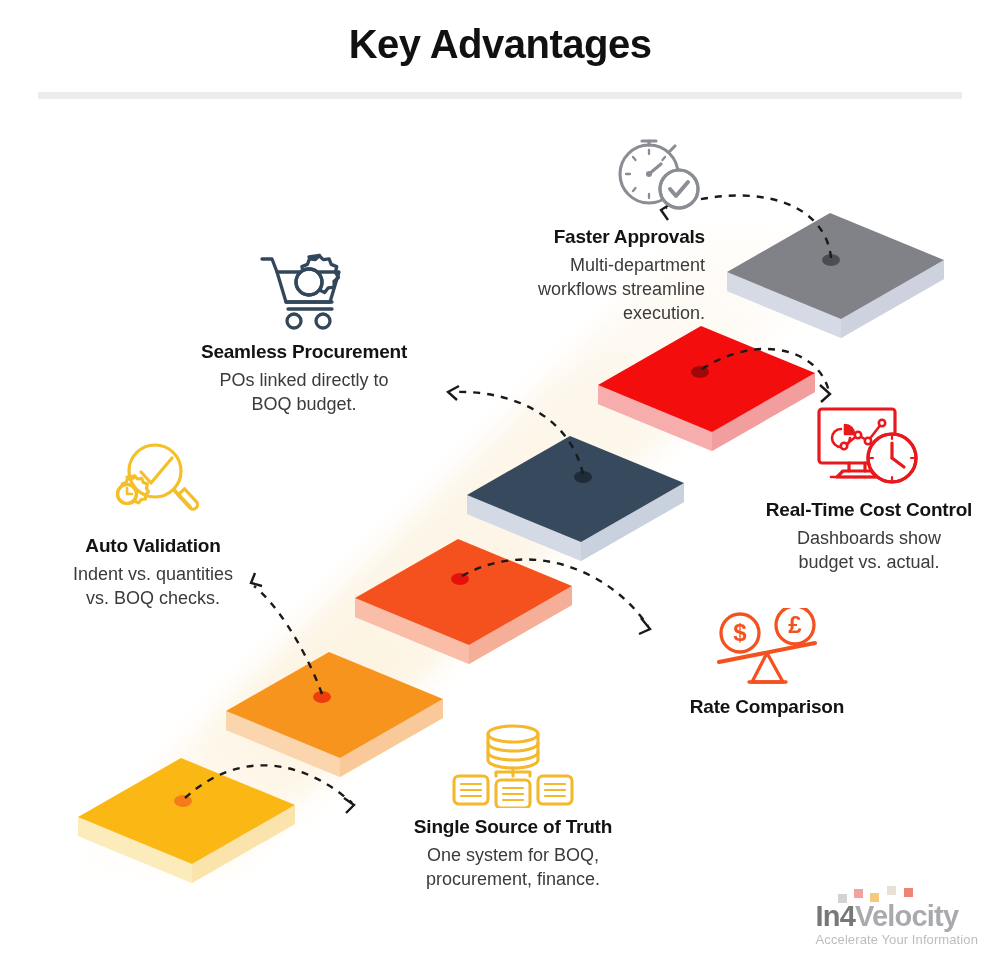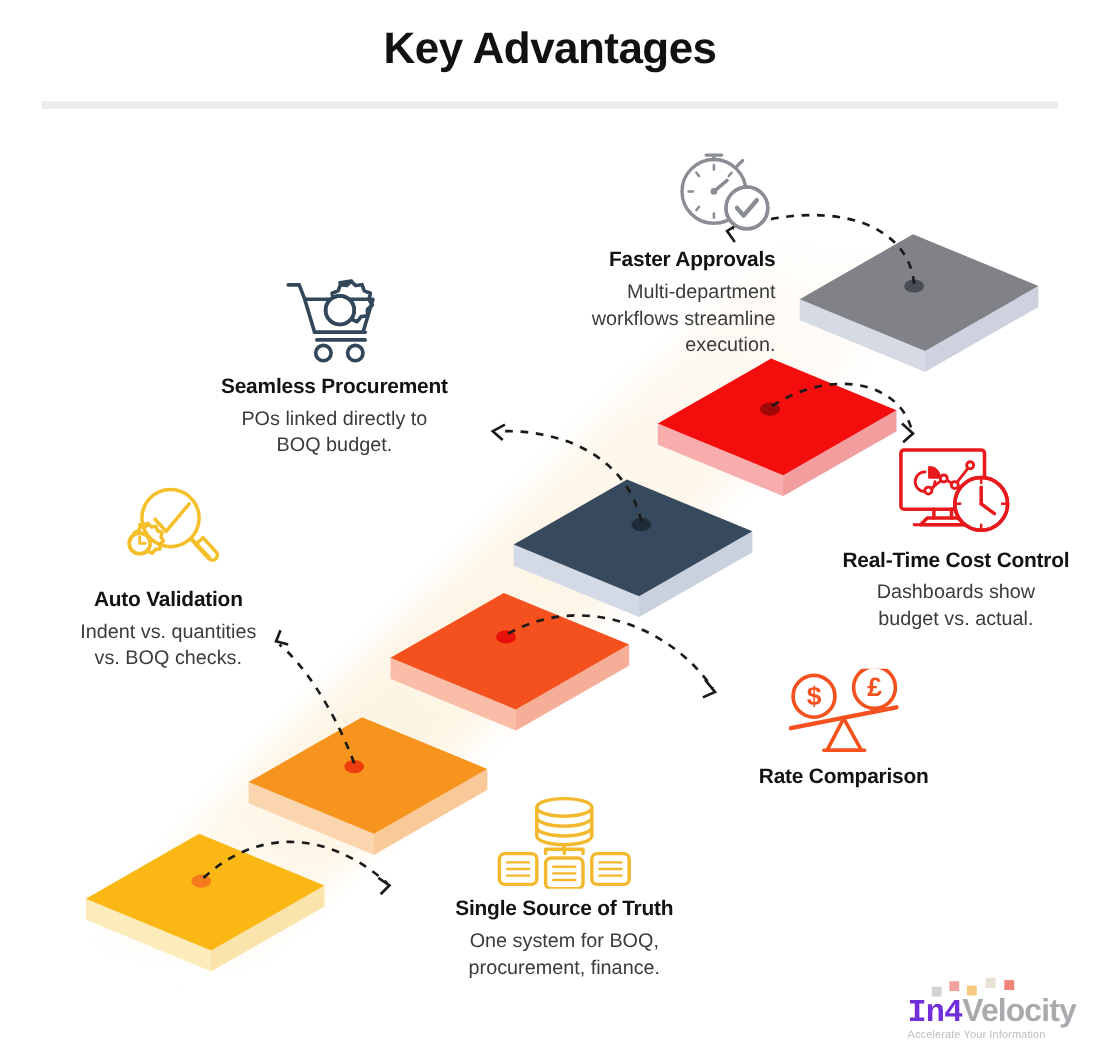--- a/index.html
+++ b/index.html
@@ -102,24 +102,24 @@
   #brand-logo .logo-squares i {
     position: absolute; display: block; width: 9px; height: 9px;
   }
   #brand-logo .logo-wordmark {
     font-size: 29px;
     font-weight: bold;
     letter-spacing: -0.8px;
     line-height: 1;
     white-space: nowrap;
   }
-  #brand-logo .logo-in4 { color: #6d28d9; font-family: Liberation Mono, monospace; }
+  #brand-logo .logo-in4 { color: #737373; }
   #brand-logo .logo-velocity { color: #a6a8ab; }
   #brand-logo .logo-tagline {
-    font-size: 10px;
+    font-size: 13px;
     color: #b9bbbd;
     letter-spacing: 0.1px;
     margin-top: 1px;
     white-space: nowrap;
   }
 </style>
 </head>
 <body>
 
 <div id="canvas">

